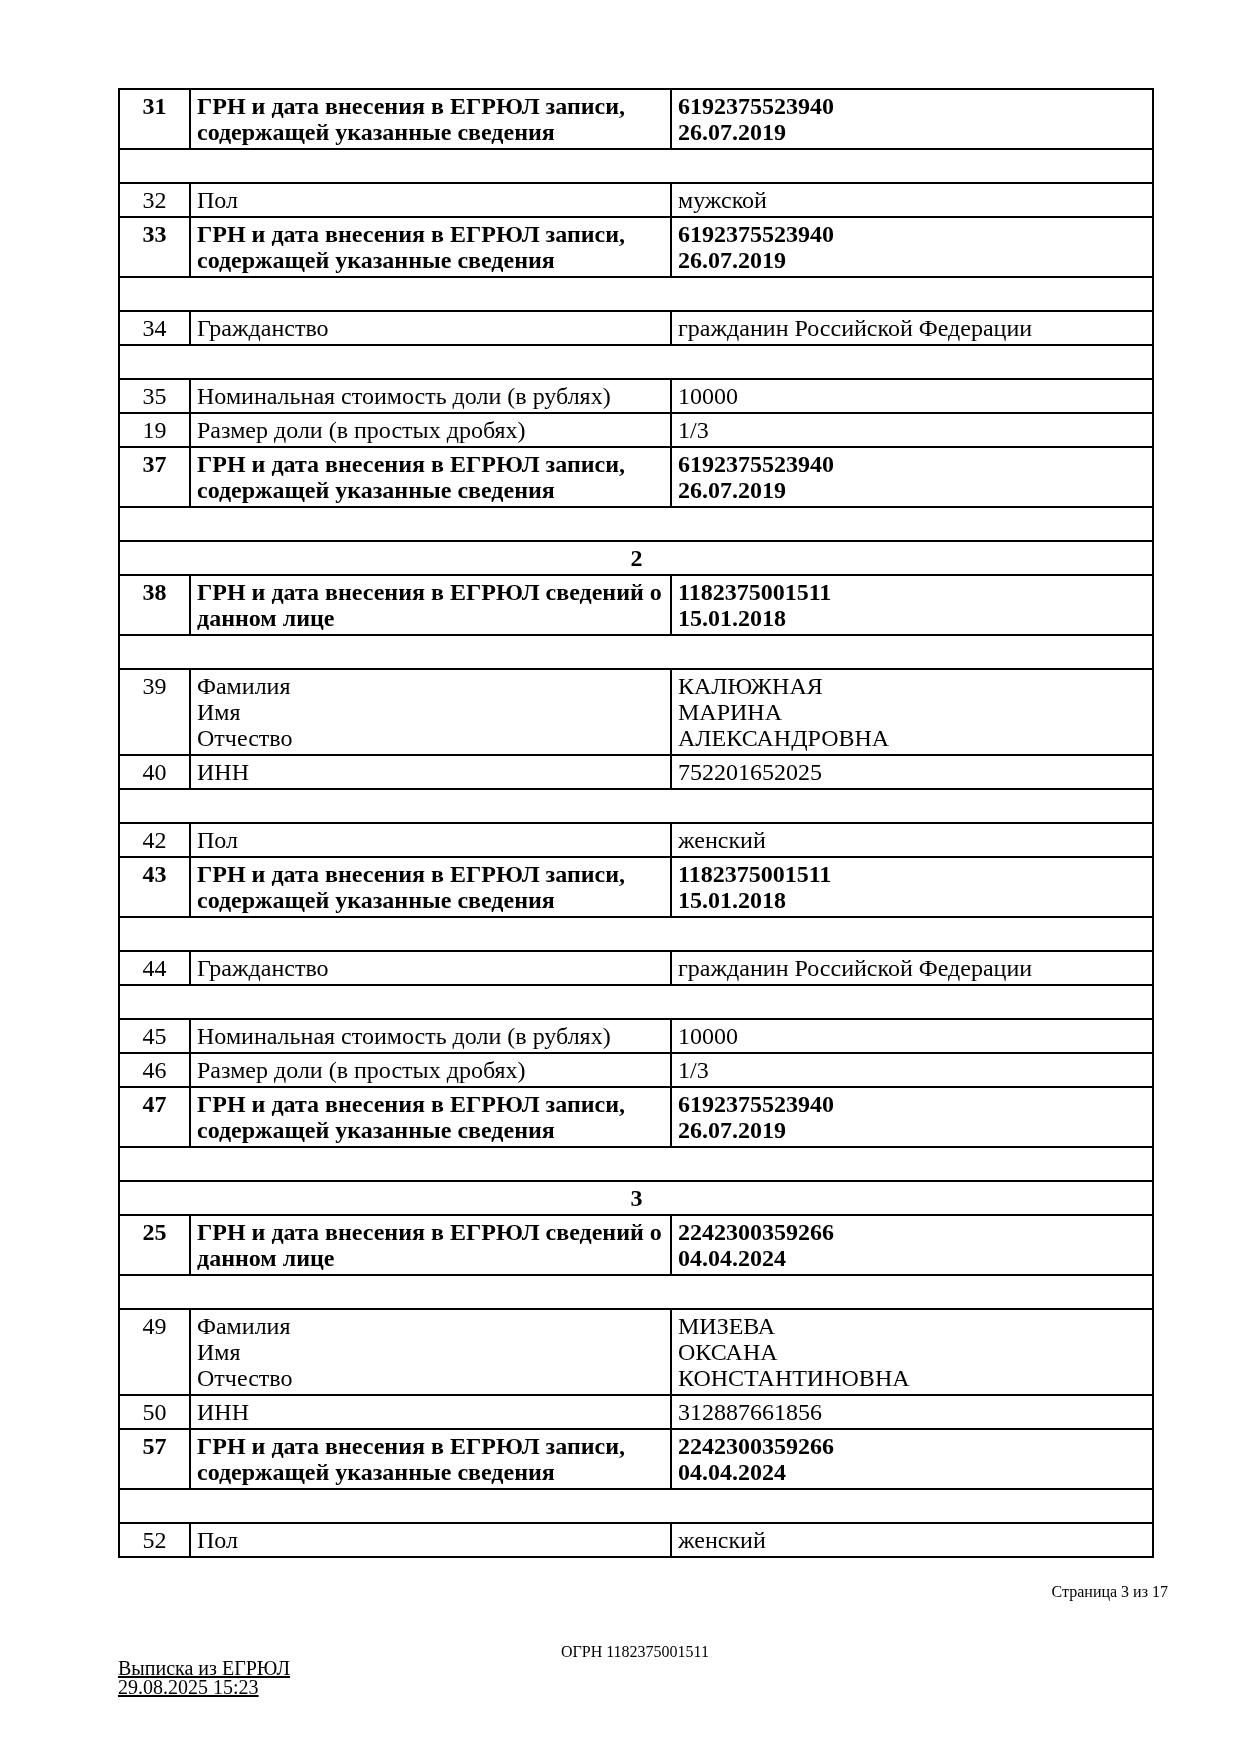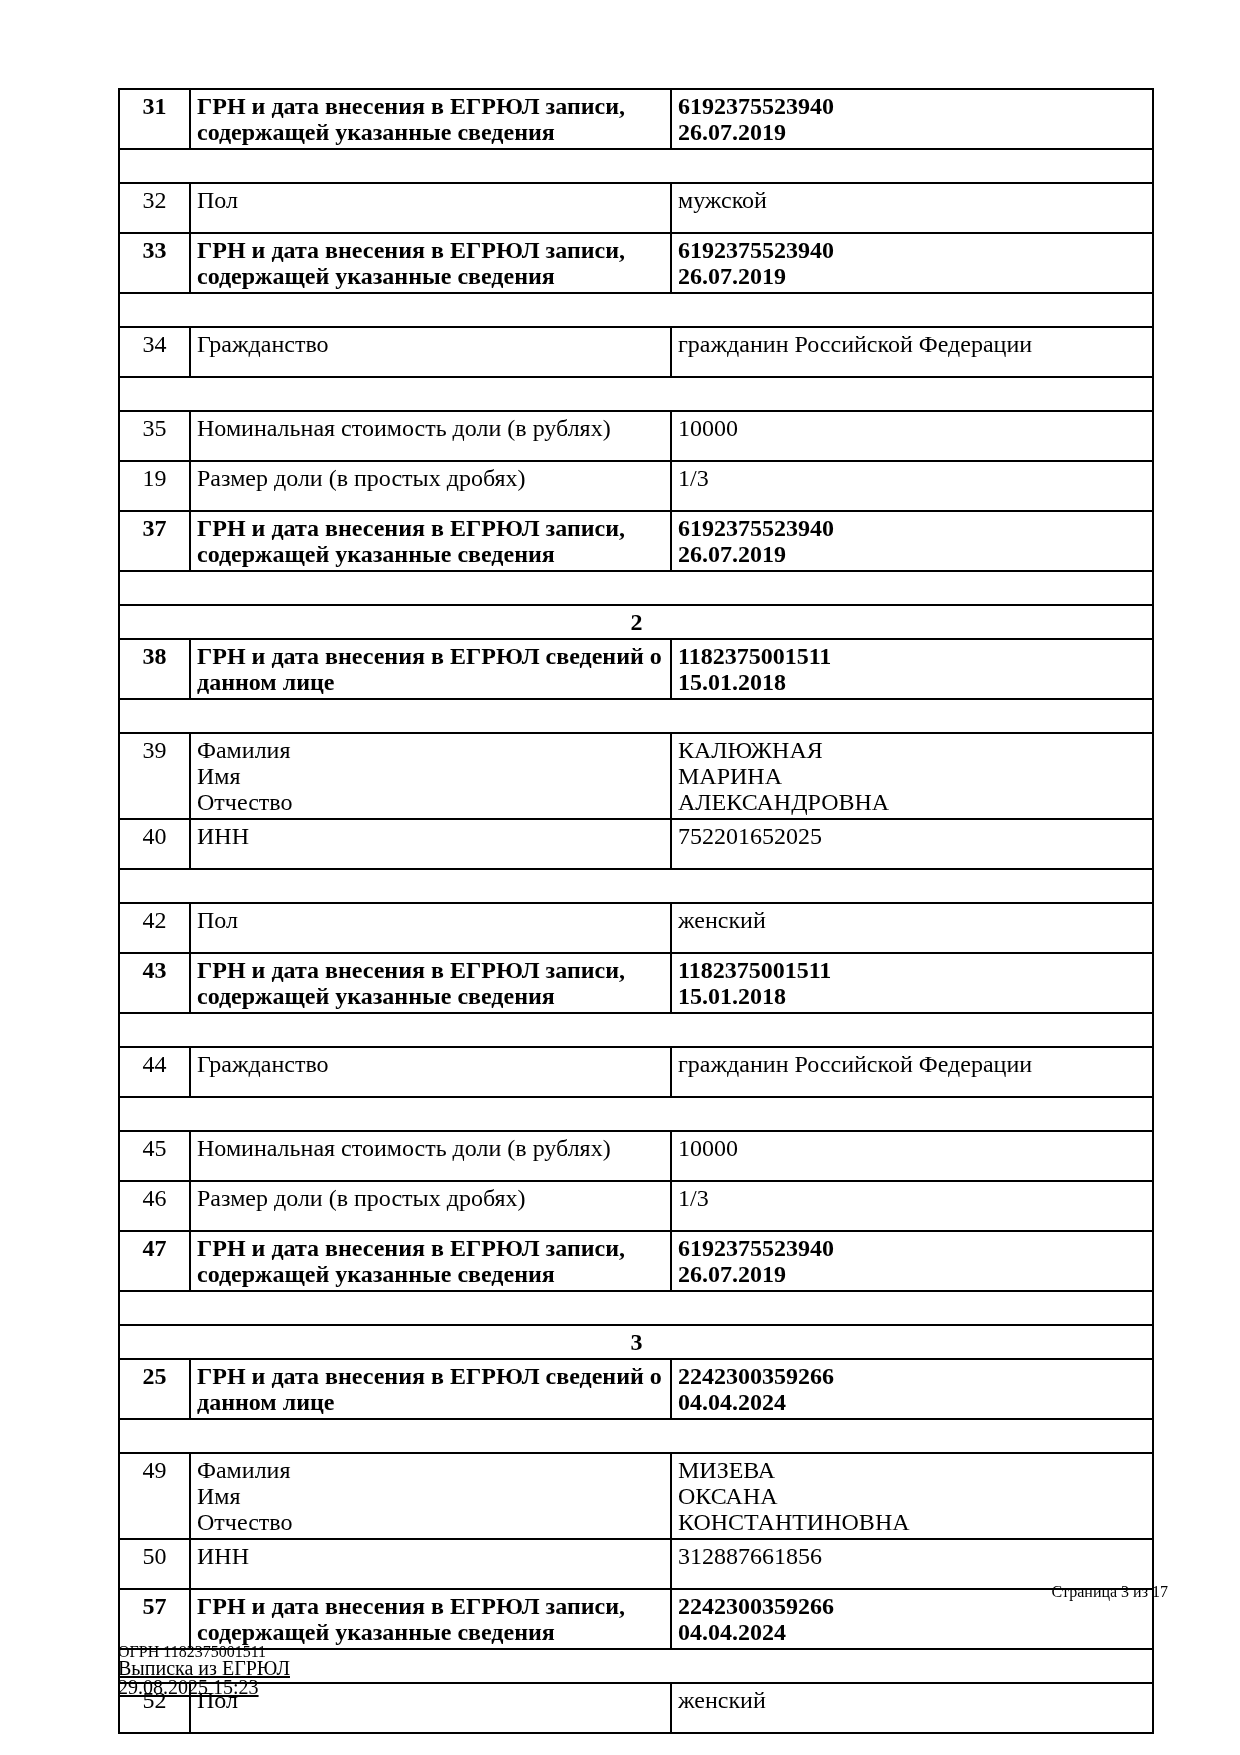--- a/index.html
+++ b/index.html
@@ -33,21 +33,21 @@
     line-height: 26px;
     padding: 3px 5px 3px 6px;
     overflow: hidden;
     white-space: pre-line;
   }
   .doc-table td.num {
     text-align: center;
     padding-left: 2px;
     padding-right: 2px;
   }
-  tr.lines-1 { height: 50px; margin-left: 33px; }
+  tr.lines-1 { height: 34px; margin-left: 33px; }
   tr.lines-2 { height: 58px; font-weight: bold; }
   tr.lines-3 { height: 84px; }
   tr.spacer  { height: 34px; }
   tr.section { height: 33px; }
   tr.section td {
     text-align: center;
     font-weight: bold;
   }
   .footer-left {
     position: absolute;
@@ -56,20 +56,21 @@
     font-size: 20px;
     line-height: 19px;
     white-space: nowrap;
     text-decoration: underline;
   }
   .footer-center {
     position: absolute;
     left: 118px;
     top: 1642px;
     width: 1034px;
+    text-align: center;
     font-size: 16px;
     line-height: 19px;
   }
   .footer-right {
     position: absolute;
     top: 1582px;
     right: 72px;
     font-size: 16px;
     line-height: 19px;
     white-space: nowrap;

